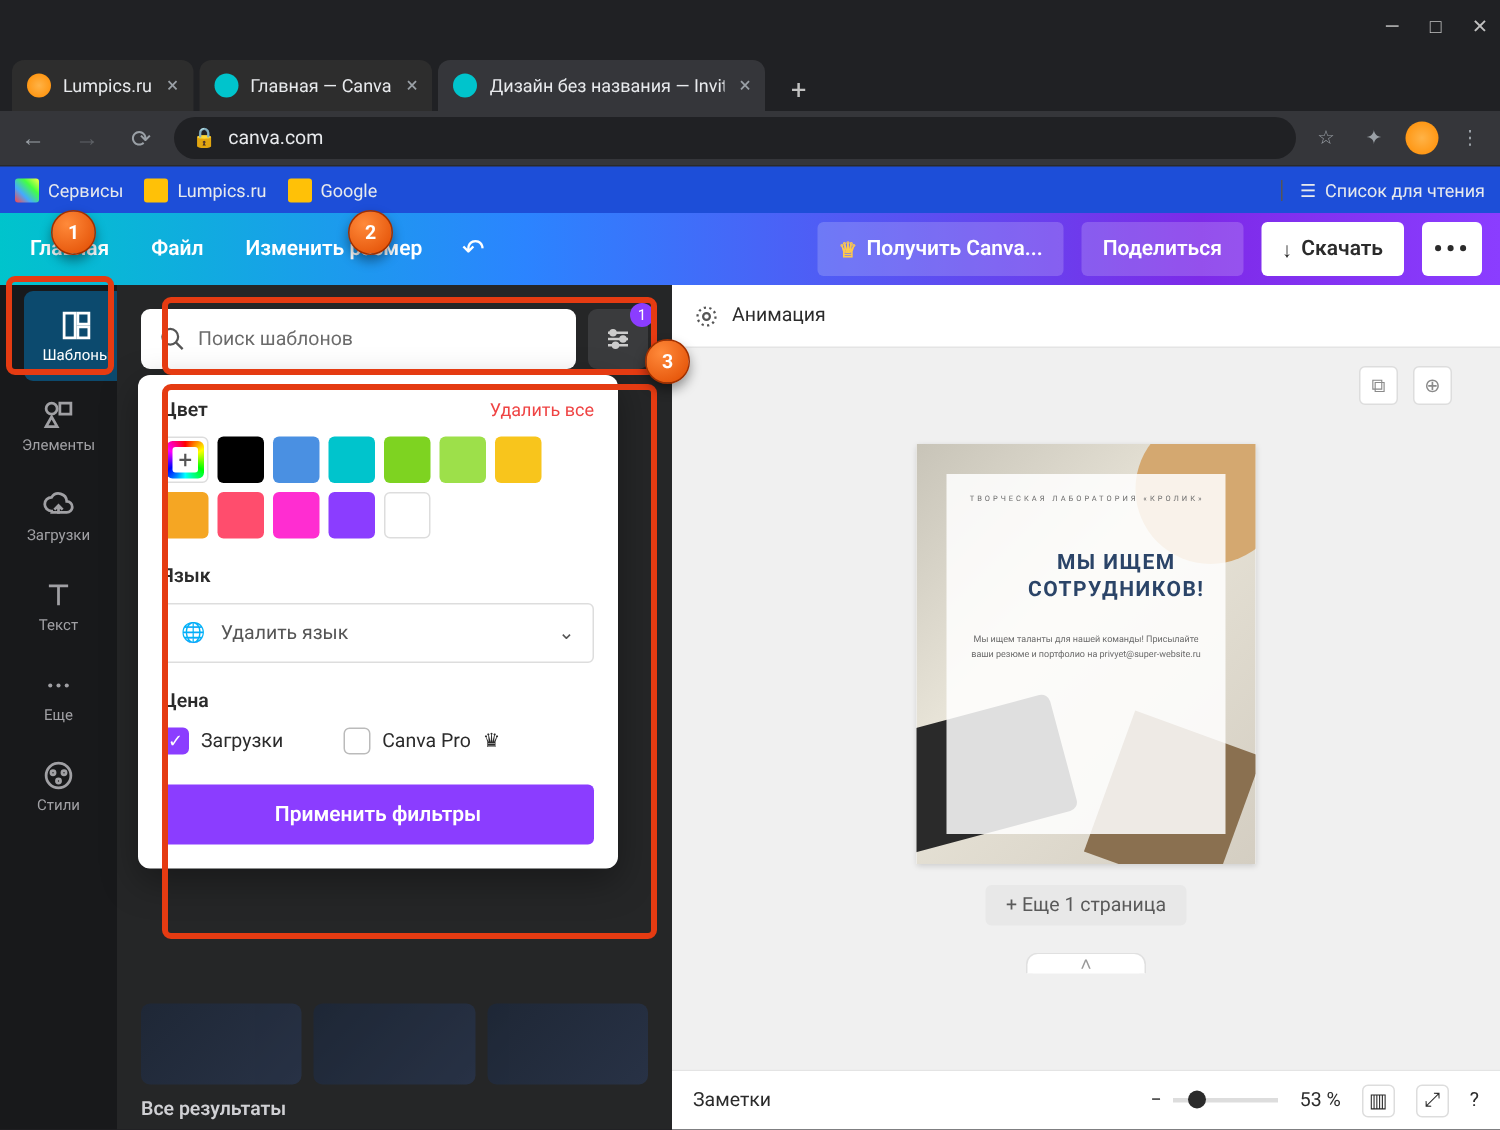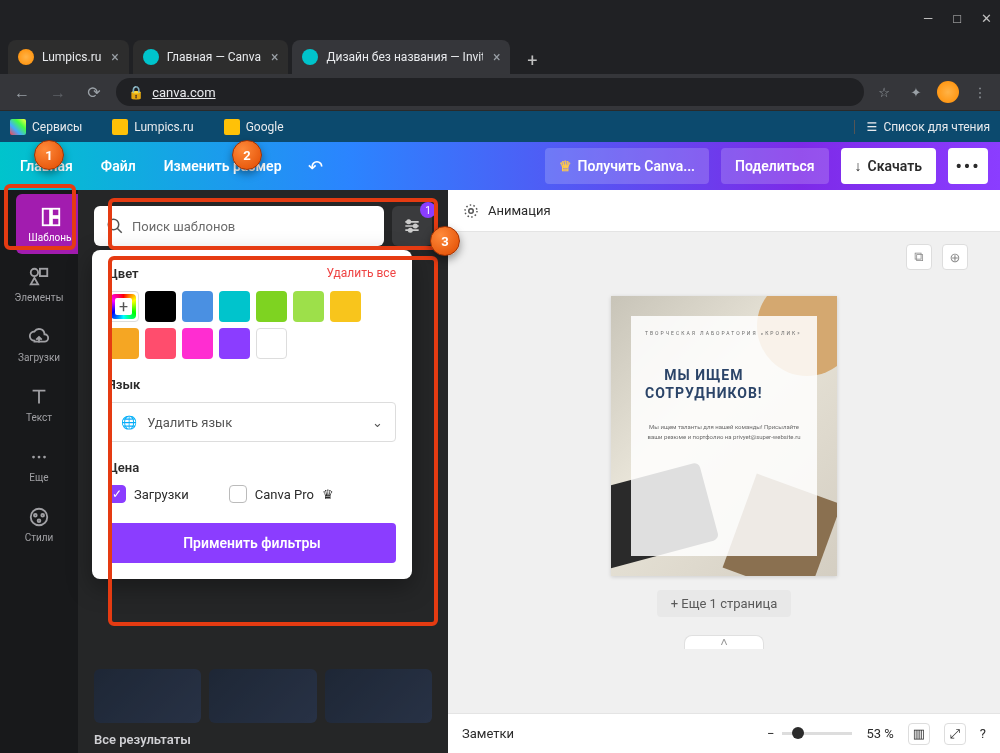--- a/index.html
+++ b/index.html
@@ -15,25 +15,25 @@
 .tab .favicon.orange { background: radial-gradient(circle,#ffb347,#ff8c00); }
 .tab .favicon.blue { background: #00c4cc; }
 .tab .title { margin-left: 8px; color: #e8eaed; white-space: nowrap; overflow: hidden; flex: 1; font-size: 12px; }
 .tab .close { margin-left: 10px; color: #9aa0a6; font-size: 14px; }
 .newtab { width: 28px; height: 28px; display: flex; align-items: center; justify-content: center; color: #c1c1c1; font-size: 18px; margin-left: 4px; }
 
 .addrbar { height: 36px; background: #35363a; display: flex; align-items: center; padding: 0 8px; gap: 8px; }
 .navbtn { width: 28px; height: 28px; display: flex; align-items: center; justify-content: center; color: #9aa0a6; font-size: 16px; border-radius: 50%; }
 .addr { flex: 1; background: #202124; height: 28px; border-radius: 14px; display: flex; align-items: center; padding: 0 12px; color: #9aa0a6; font-size: 13px; }
 .addr .lock { margin-right: 8px; }
-.addr .domain { color: #e8eaed; text-decoration: underline; }
+.addr .domain { color: #e8eaed; }
 .ext { width: 24px; height: 24px; display: flex; align-items: center; justify-content: center; }
 .ext .avatar { width: 22px; height: 22px; background: radial-gradient(circle,#ffb347,#ff8c00); border-radius: 50%; }
 
-.bmbar { height: 32px; background: #0c4a6e; border-top: 1px solid #2a2a2a; display: flex; align-items: center; padding: 0 10px; gap: 30px; }
+.bmbar { height: 32px; background: #1d4ed8; border-top: 1px solid #2a2a2a; display: flex; align-items: center; padding: 0 10px; gap: 14px; }
 .bm { display: flex; align-items: center; gap: 6px; color: #e8eaed; font-size: 12px; }
 .bm .bm-ico { width: 16px; height: 16px; }
 .bm .folder { background: #ffc107; border-radius: 2px; }
 .bm .apps { background: linear-gradient(45deg,#f44,#4af,#4f4,#ff4); border-radius: 2px; }
 .bmbar .spacer { flex: 1; }
 .readlist { display: flex; align-items: center; gap: 6px; border-left: 1px solid #555; padding-left: 12px; color: #e8eaed; font-size: 12px; }
 
 
 .canva-top { height: 48px; background: linear-gradient(90deg,#00c4cc 0%,#2b84ff 35%,#7d2ae8 80%,#8b3dff 100%); display: flex; align-items: center; padding: 0 12px; gap: 12px; color: #fff; font-size: 14px; }
 .canva-top .menuitem { padding: 6px 8px; font-weight: 600; }
@@ -42,21 +42,21 @@
 .btn { height: 36px; border-radius: 4px; display: flex; align-items: center; padding: 0 14px; font-weight: 600; gap: 6px; }
 .btn.pro { background: rgba(255,255,255,0.18); }
 .btn.share { background: rgba(255,255,255,0.18); }
 .btn.dl { background: #fff; color: #2b2b2b; }
 .btn.more { background: #fff; color: #2b2b2b; width: 40px; padding: 0; justify-content: center; font-size: 18px; letter-spacing: 2px; }
 
 
 .main { display: flex; height: calc(753px - 36px - 38px - 36px - 32px - 48px); }
 .sidebar { width: 78px; background: #18191b; display: flex; flex-direction: column; align-items: center; padding-top: 4px; }
 .side-item { width: 70px; height: 60px; display: flex; flex-direction: column; align-items: center; justify-content: center; gap: 4px; color: #a0a0a4; border-radius: 6px; font-size: 10px; }
-.side-item.active { background: #a21caf; color: #fff; margin-left: 24px; }
+.side-item.active { background: #0c4a6e; color: #fff; margin-left: 24px; }
 .side-item svg { width: 22px; height: 22px; }
 
 .panel { width: 370px; background: #252627; position: relative; padding: 16px 4px 0 4px; }
 .searchwrap { display: flex; align-items: center; gap: 8px; padding: 0 12px; }
 .search { flex: 1; background: #fff; height: 40px; border-radius: 6px; display: flex; align-items: center; padding: 0 12px; color: #6b6b6b; }
 .search svg { margin-right: 8px; }
 .filterbtn { width: 40px; height: 40px; border-radius: 6px; background: #3a3b3d; display: flex; align-items: center; justify-content: center; position: relative; }
 .filterbtn .badge { position: absolute; top: -4px; right: -4px; width: 16px; height: 16px; background: #8b3dff; color: #fff; font-size: 10px; border-radius: 50%; display: flex; align-items: center; justify-content: center; }
 
 .filterpop { position: absolute; top: 60px; left: 14px; width: 320px; background: #fff; border-radius: 8px; box-shadow: 0 8px 24px rgba(0,0,0,0.35); padding: 16px; color: #2b2b2b; }
@@ -85,21 +85,21 @@
 .canvas-tools { height: 42px; background: #fff; border-bottom: 1px solid #e4e4e4; display: flex; align-items: center; padding: 0 14px; gap: 8px; color: #2b2b2b; font-size: 13px; }
 .canvas-tools svg { width: 18px; height: 18px; }
 .canvas-body { flex: 1; display: flex; align-items: center; justify-content: center; position: relative; }
 .page-actions { position: absolute; top: 12px; right: 32px; display: flex; gap: 10px; color: #8a8a8a; }
 .page-actions .pa { width: 26px; height: 26px; border: 1px solid #ddd; border-radius: 4px; display: flex; align-items: center; justify-content: center; background: #fff; }
 .page { width: 226px; height: 280px; background: #fff; box-shadow: 0 1px 4px rgba(0,0,0,0.15); position: relative; overflow: hidden; }
 .page .photo-bg { position: absolute; inset: 0; background: linear-gradient(135deg,#c8c4b8 0%,#e8e4d8 40%,#d4cec2 100%); }
 .page .obj1 { position: absolute; left: -20px; bottom: 20px; width: 120px; height: 80px; background: #2a2a2a; transform: rotate(-15deg); border-radius: 6px; }
 .page .obj2 { position: absolute; right: -20px; top: -20px; width: 100px; height: 100px; background: #d4a870; border-radius: 50%; }
 .page .obj3 { position: absolute; right: 10px; bottom: -10px; width: 90px; height: 100px; background: #8a7050; transform: rotate(20deg); }
-.page .overlay { position: absolute; inset: 20px; background: rgba(255,255,255,0.85); padding: 14px; text-align: center; display: flex; flex-direction: column; align-items: flex-start; }
+.page .overlay { position: absolute; inset: 20px; background: rgba(255,255,255,0.85); padding: 14px; text-align: center; display: flex; flex-direction: column; align-items: flex-end; }
 .page .subtitle { font-size: 5px; letter-spacing: 2px; color: #6b6b6b; margin-bottom: 30px; }
 .page .bigtitle { font-size: 14px; font-weight: 700; color: #2b4468; line-height: 1.3; letter-spacing: 1px; }
 .page .body { font-size: 6px; color: #6b6b6b; margin-top: 20px; line-height: 1.6; }
 
 .addpage { margin-top: 14px; color: #5a5a5a; font-size: 13px; background: #e8e8e8; padding: 6px 14px; border-radius: 4px; }
 .collapse { margin-top: 18px; width: 80px; height: 14px; background: #fff; border-radius: 8px 8px 0 0; border: 1px solid #e0e0e0; border-bottom: none; display: flex; align-items: center; justify-content: center; color: #999; }
 
 .canvas-footer { height: 40px; background: #fff; border-top: 1px solid #e4e4e4; display: flex; align-items: center; padding: 0 14px; gap: 14px; color: #2b2b2b; font-size: 13px; }
 .canvas-footer .spacer { flex: 1; }
 .zoom { display: flex; align-items: center; gap: 8px; }

